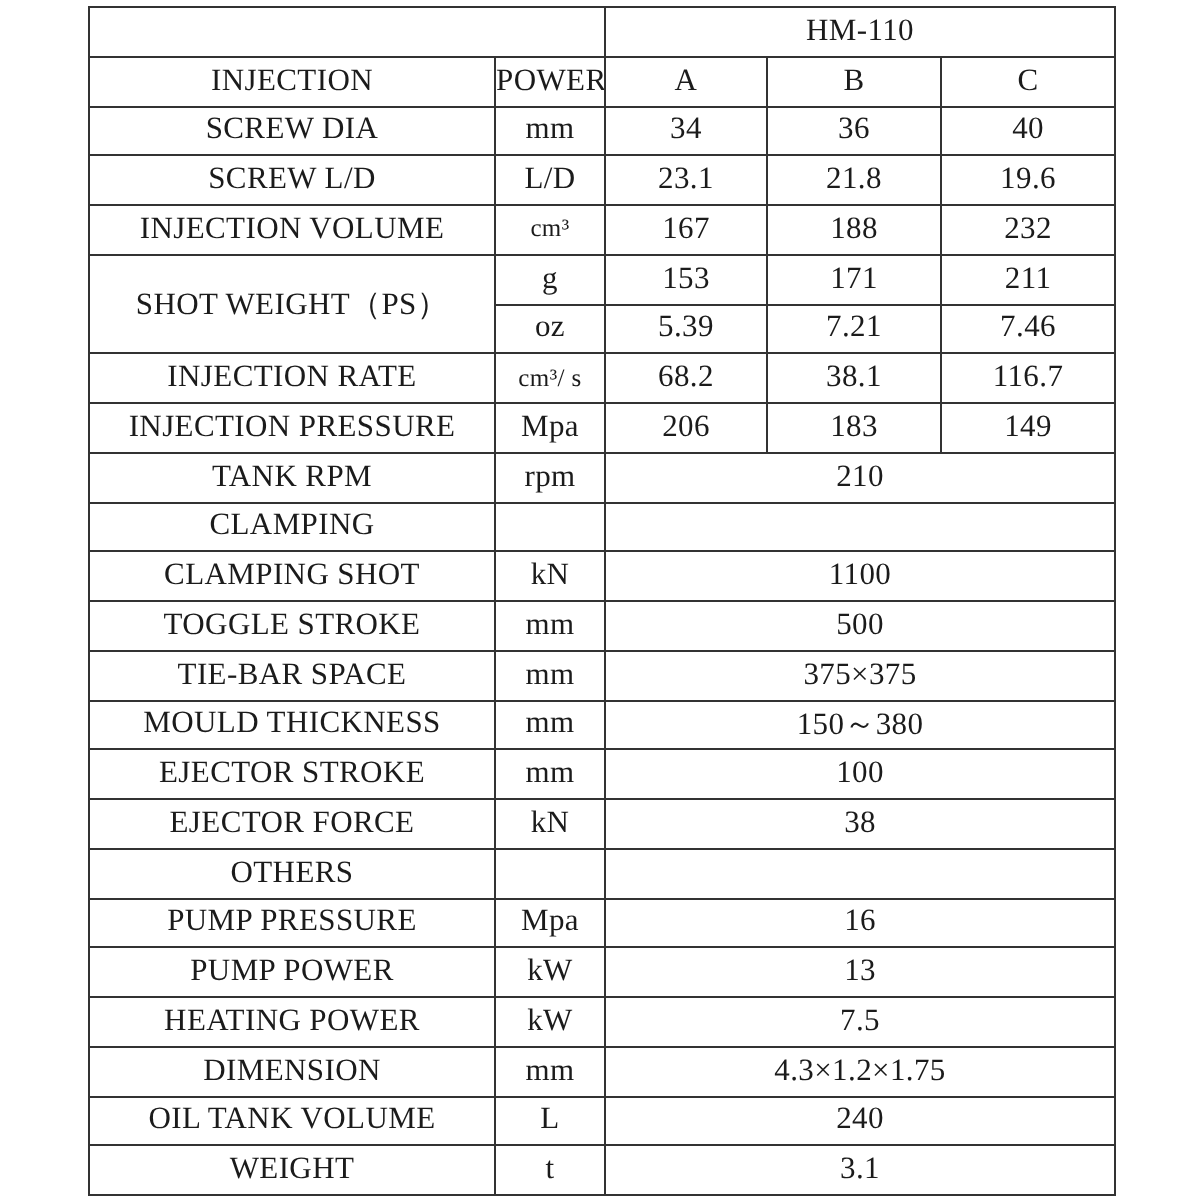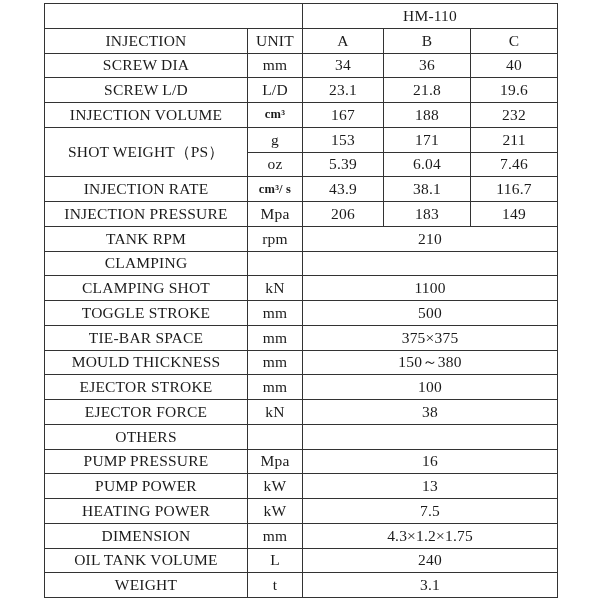--- a/index.html
+++ b/index.html
@@ -31,42 +31,42 @@
   table.spec tr { height: 24.75px; }
   table.spec td {
     border: 1px solid #333333;
     text-align: center;
     vertical-align: middle;
     padding: 0;
     white-space: nowrap;
     overflow: hidden;
     letter-spacing: 0.2px;
   }
-  td.unit-small { font-size: 12.5px; font-weight: bold; }
+  td.unit-small { font-size: 12.5px; }
 </style>
 </head>
 <body>
 
 <div class="sheet">
   <table class="spec">
     <colgroup>
       <col style="width:203px">
       <col style="width:55px">
       <col style="width:81px">
       <col style="width:87px">
       <col style="width:87px">
     </colgroup>
     <tbody>
         <tr>
           <td colspan="2"></td>
           <td colspan="3">HM-110</td>
         </tr>
         <tr>
           <td>INJECTION</td>
-          <td>UNIT</td>
+          <td>POWER</td>
           <td>A</td>
           <td>B</td>
           <td>C</td>
         </tr>
         <tr>
           <td>SCREW DIA</td>
           <td>mm</td>
           <td>34</td>
           <td>36</td>
           <td>40</td>
@@ -88,27 +88,27 @@
         <tr>
           <td rowspan="2">SHOT WEIGHT（PS）</td>
           <td>g</td>
           <td>153</td>
           <td>171</td>
           <td>211</td>
         </tr>
         <tr>
           <td>oz</td>
           <td>5.39</td>
-          <td>6.04</td>
+          <td>7.21</td>
           <td>7.46</td>
         </tr>
         <tr>
           <td>INJECTION RATE</td>
           <td class="unit-small">cm³/ s</td>
-          <td>43.9</td>
+          <td>68.2</td>
           <td>38.1</td>
           <td>116.7</td>
         </tr>
         <tr>
           <td>INJECTION PRESSURE</td>
           <td>Mpa</td>
           <td>206</td>
           <td>183</td>
           <td>149</td>
         </tr>

